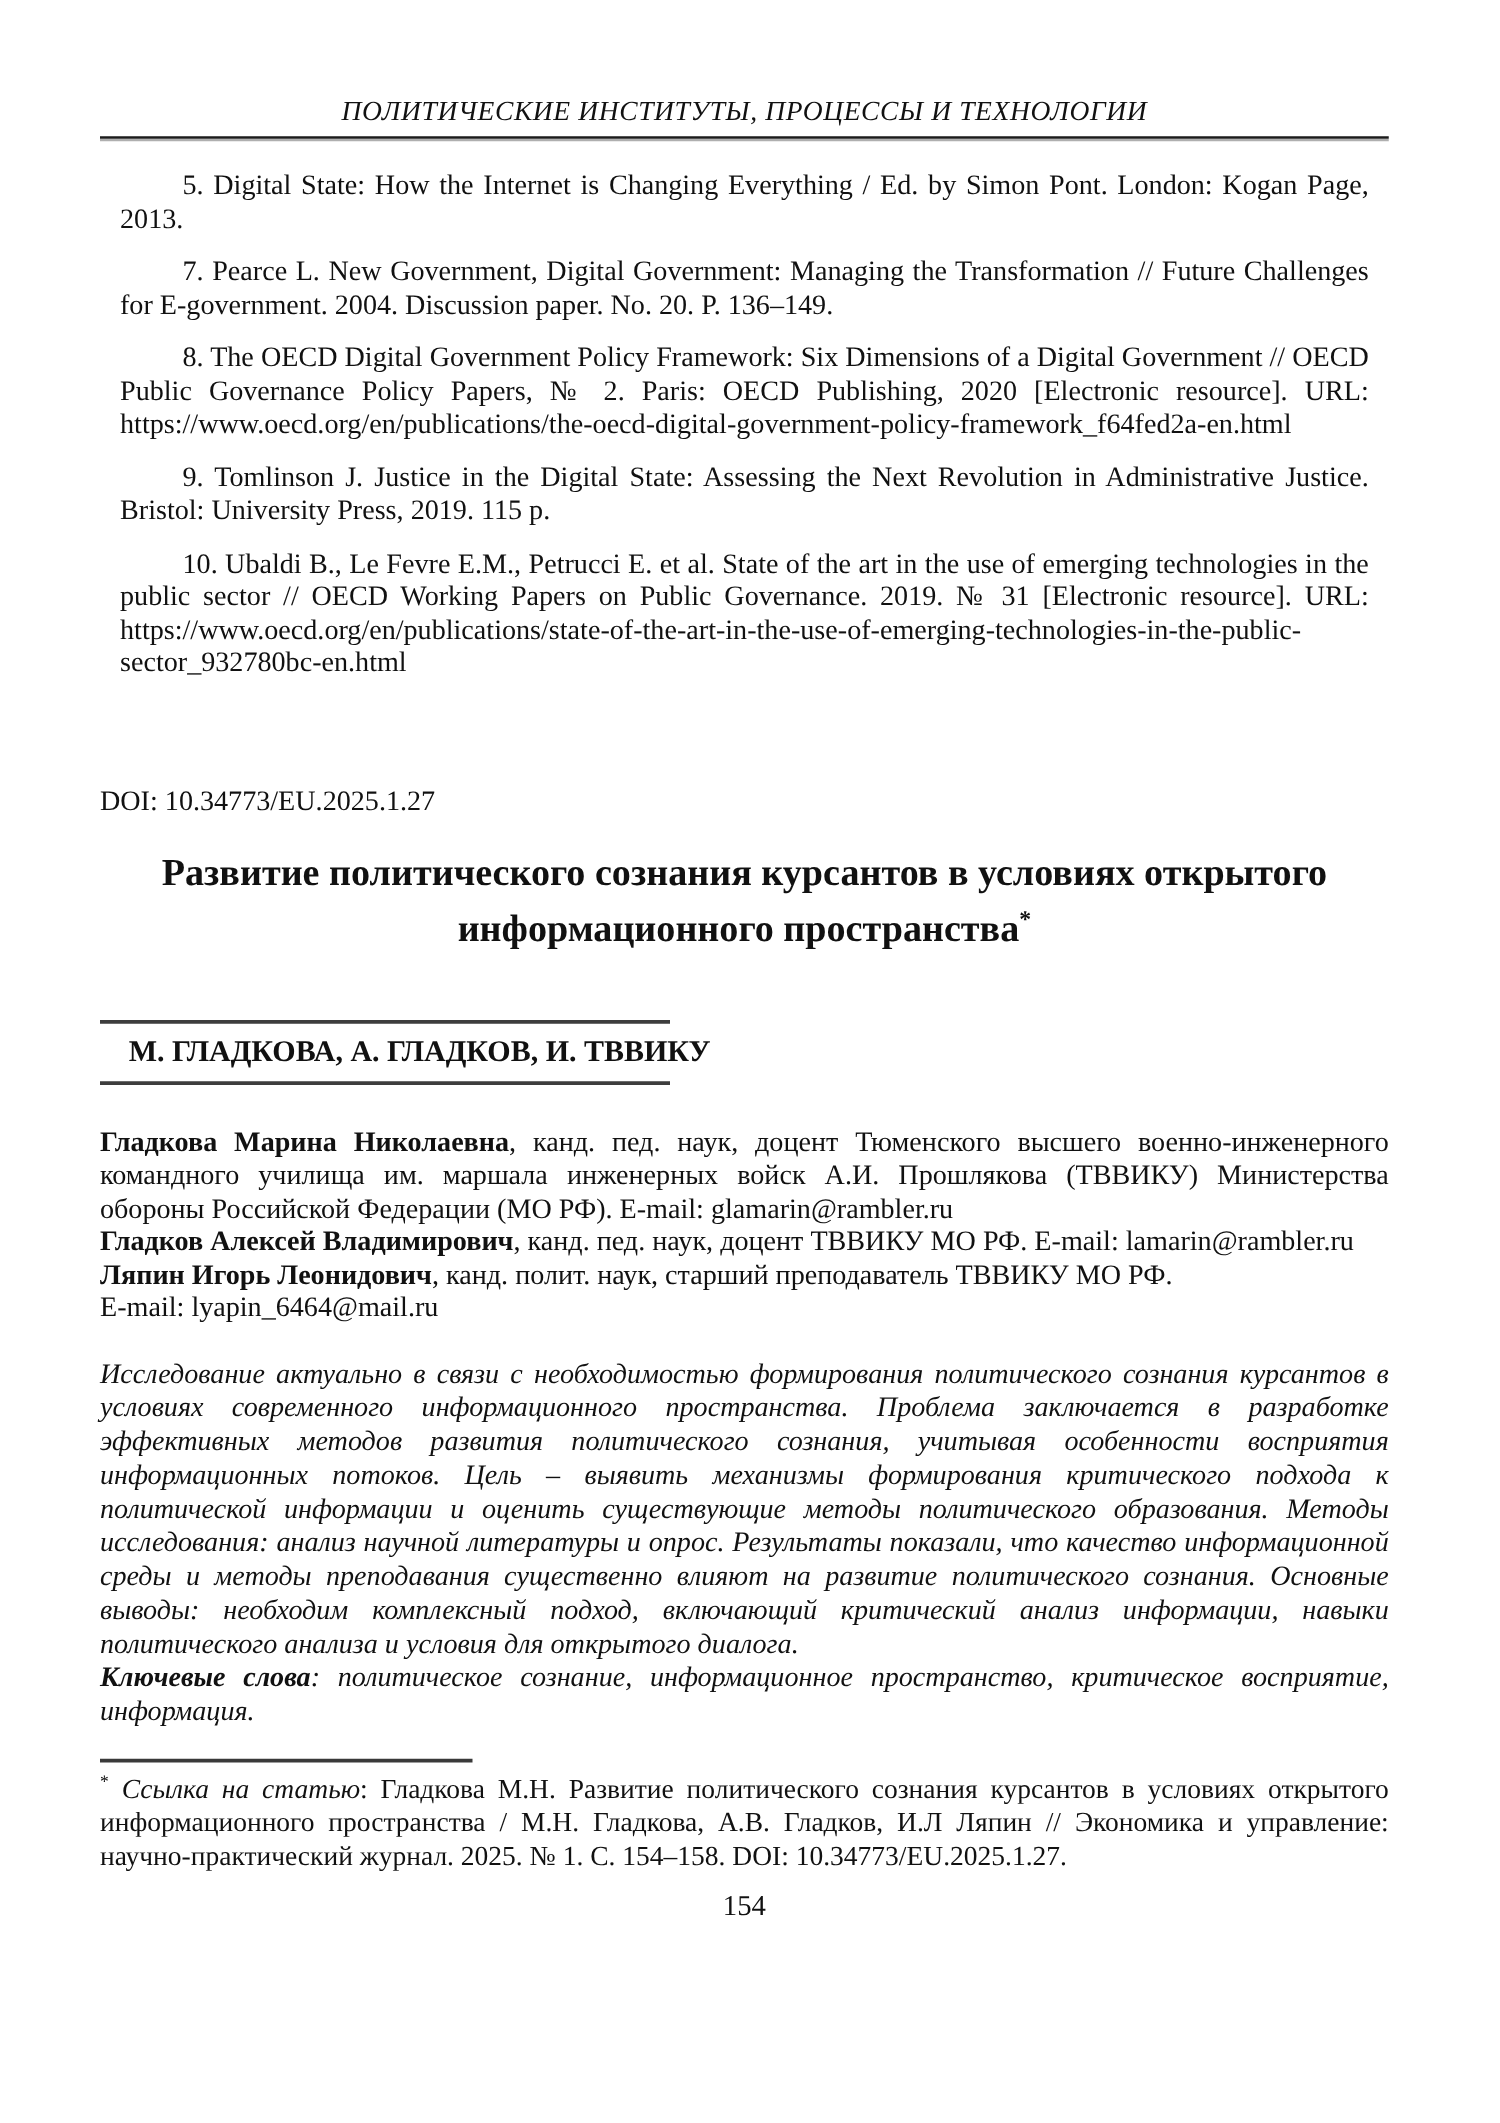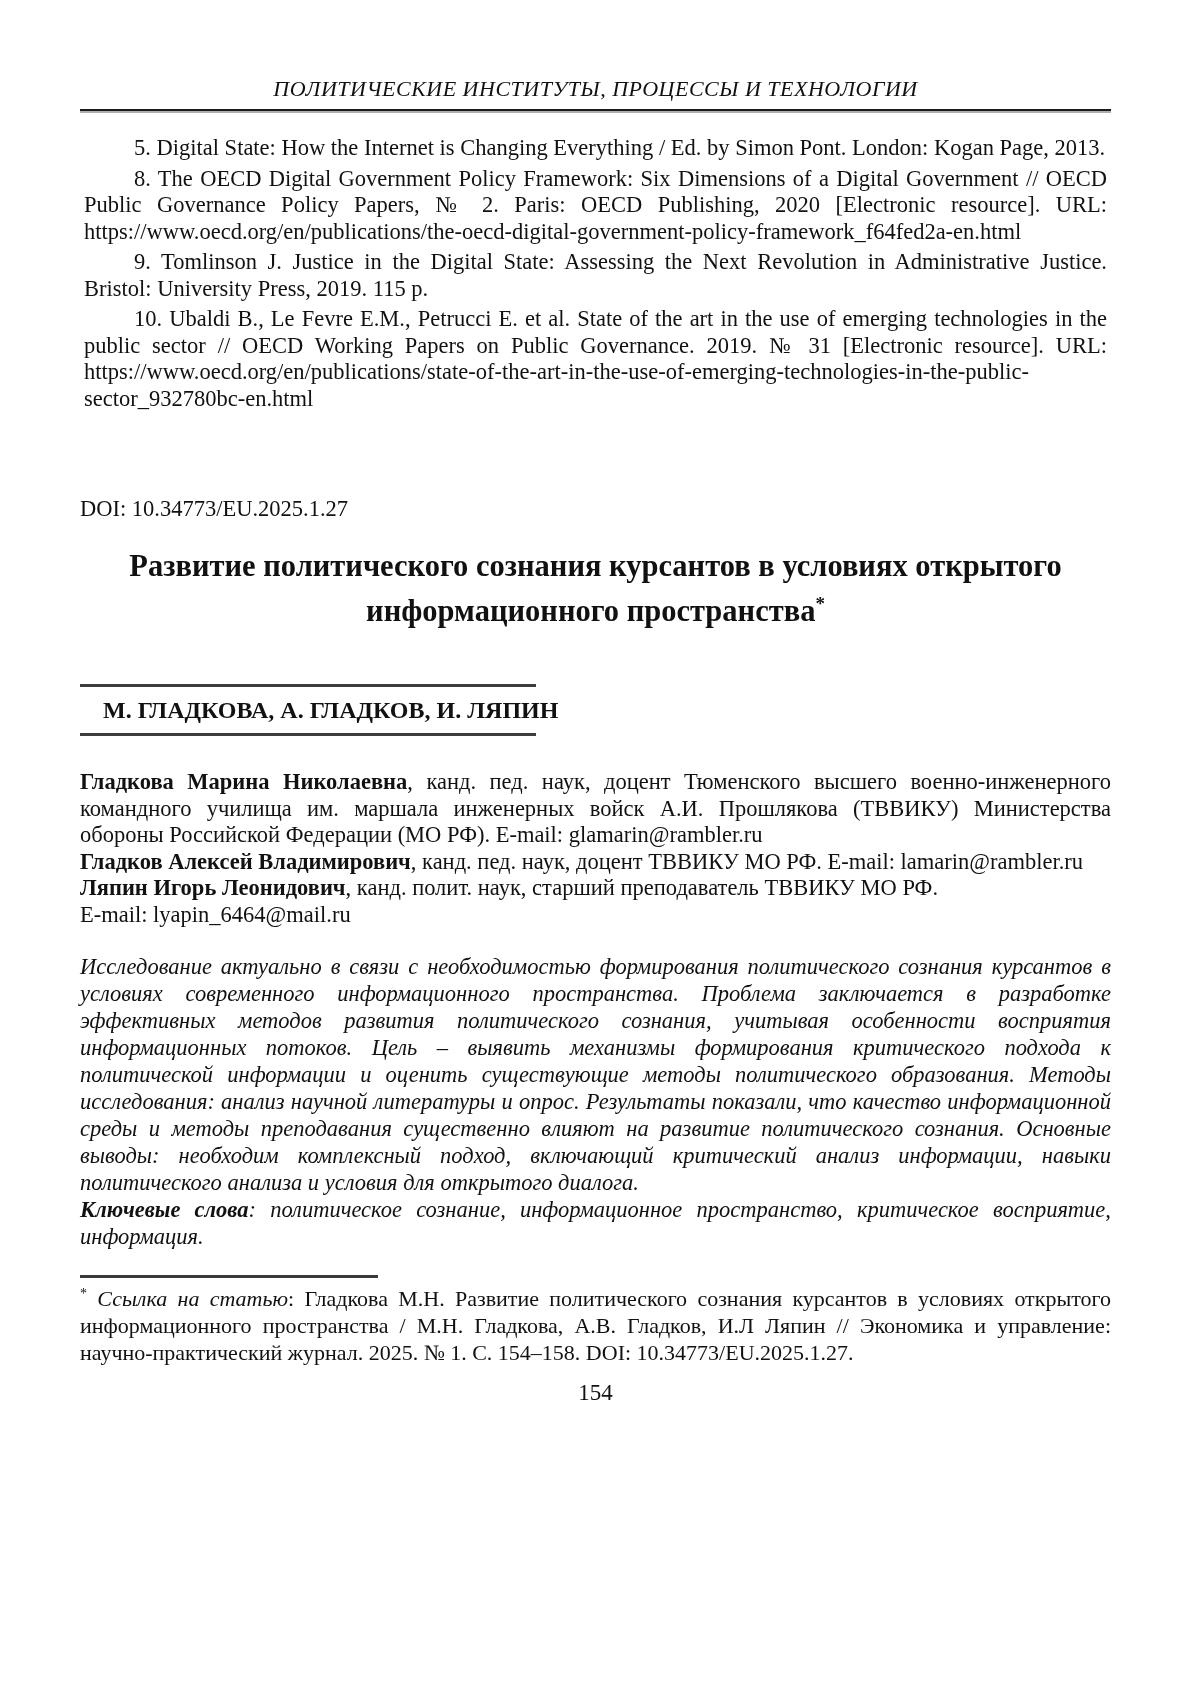--- a/index.html
+++ b/index.html
@@ -39,21 +39,21 @@
   }
 
   
   .refs {
     margin-top: 24px;
     font-size: 22.5px;
     line-height: 26.5px;
     text-align: justify;
   }
   .refs p {
-    margin: 4px;
+    margin: 16px;
     text-indent: 50px;
     word-break: break-word;
   }
 
   
   .doi-block {
     margin-top: 84px;
     font-size: 22.5px;
     line-height: 26px;
   }
@@ -145,35 +145,36 @@
 </head>
 <body>
 
 <div class="page">
 
   <div class="running-head">ПОЛИТИЧЕСКИЕ ИНСТИТУТЫ, ПРОЦЕССЫ И ТЕХНОЛОГИИ</div>
   <hr class="head-rule">
 
   <div class="refs">
     <p>5. Digital State: How the Internet is Changing Everything / Ed. by Simon Pont. London: Kogan Page, 2013.</p>
+    <p>7. Pearce L. New Government, Digital Government: Managing the Transformation // Future Challenges for E-government. 2004. Discussion paper. No. 20. P. 136–149.</p>
     <p>8. The OECD Digital Government Policy Framework: Six Dimensions of a Digital Government // OECD Public Governance Policy Papers, № 2. Paris: OECD Publishing, 2020 [Electronic resource]. URL: https://www.oecd.org/en/publications/the-oecd-digital-government-policy-framework_f64fed2a-en.html</p>
     <p>9. Tomlinson J. Justice in the Digital State: Assessing the Next Revolution in Administrative Justice. Bristol: University Press, 2019. 115 p.</p>
     <p>10. Ubaldi B., Le Fevre E.M., Petrucci E. et al. State of the art in the use of emerging technologies in the public sector // OECD Working Papers on Public Governance. 2019. № 31 [Electronic resource]. URL: https://www.oecd.org/en/publications/state-of-the-art-in-the-use-of-emerging-technologies-in-the-public-sector_932780bc-en.html</p>
   </div>
 
   <div class="doi-block">
     <span class="doi-text">DOI: 10.34773/EU.2025.1.27</span>
   </div>
 
   <h1 class="title-ru" style="font-family: inherit;">
     <span>Развитие политического сознания курсантов в условиях открытого информационного пространства</span><sup>*</sup>
   </h1>
 
 
-  <div class="authors-block">М. ГЛАДКОВА, А. ГЛАДКОВ, И. ЛЯПИН</div>
+  <div class="authors-block">М. ГЛАДКОВА, А. ГЛАДКОВ, И. ТВВИКУ</div>
 
   <div class="affils">
     <p><span class="person">Гладкова Марина Николаевна</span><span>, канд. пед. наук, доцент Тюменского высшего военно-инженерного командного училища им. маршала инженерных войск А.И. Прошлякова (ТВВИКУ) Министерства обороны Российской Федерации (МО РФ). E-mail: glamarin@rambler.ru</span></p>
     <p><span class="person">Гладков Алексей Владимирович</span><span>, канд. пед. наук, доцент ТВВИКУ МО РФ. E-mail: lamarin@rambler.ru</span></p>
     <p><span class="person">Ляпин Игорь Леонидович</span><span>, канд. полит. наук, старший преподаватель ТВВИКУ МО РФ.</span><br><span>E-mail: lyapin_6464@mail.ru</span></p>
   </div>
 
   <div class="abstract-block">
     <p>Исследование актуально в связи с необходимостью формирования политического сознания курсантов в условиях современного информационного пространства. Проблема заключается в разработке эффективных методов развития политического сознания, учитывая особенности восприятия информационных потоков. Цель – выявить механизмы формирования критического подхода к политической информации и оценить существующие методы политического образования. Методы исследования: анализ научной литературы и опрос. Результаты показали, что качество информационной среды и методы преподавания существенно влияют на развитие политического сознания. Основные выводы: необходим комплексный подход, включающий критический анализ информации, навыки политического анализа и условия для открытого диалога.</p>
     <p><span class="kw-label">Ключевые слова</span><span>: политическое сознание, информационное пространство, критическое восприятие, информация.</span></p>

